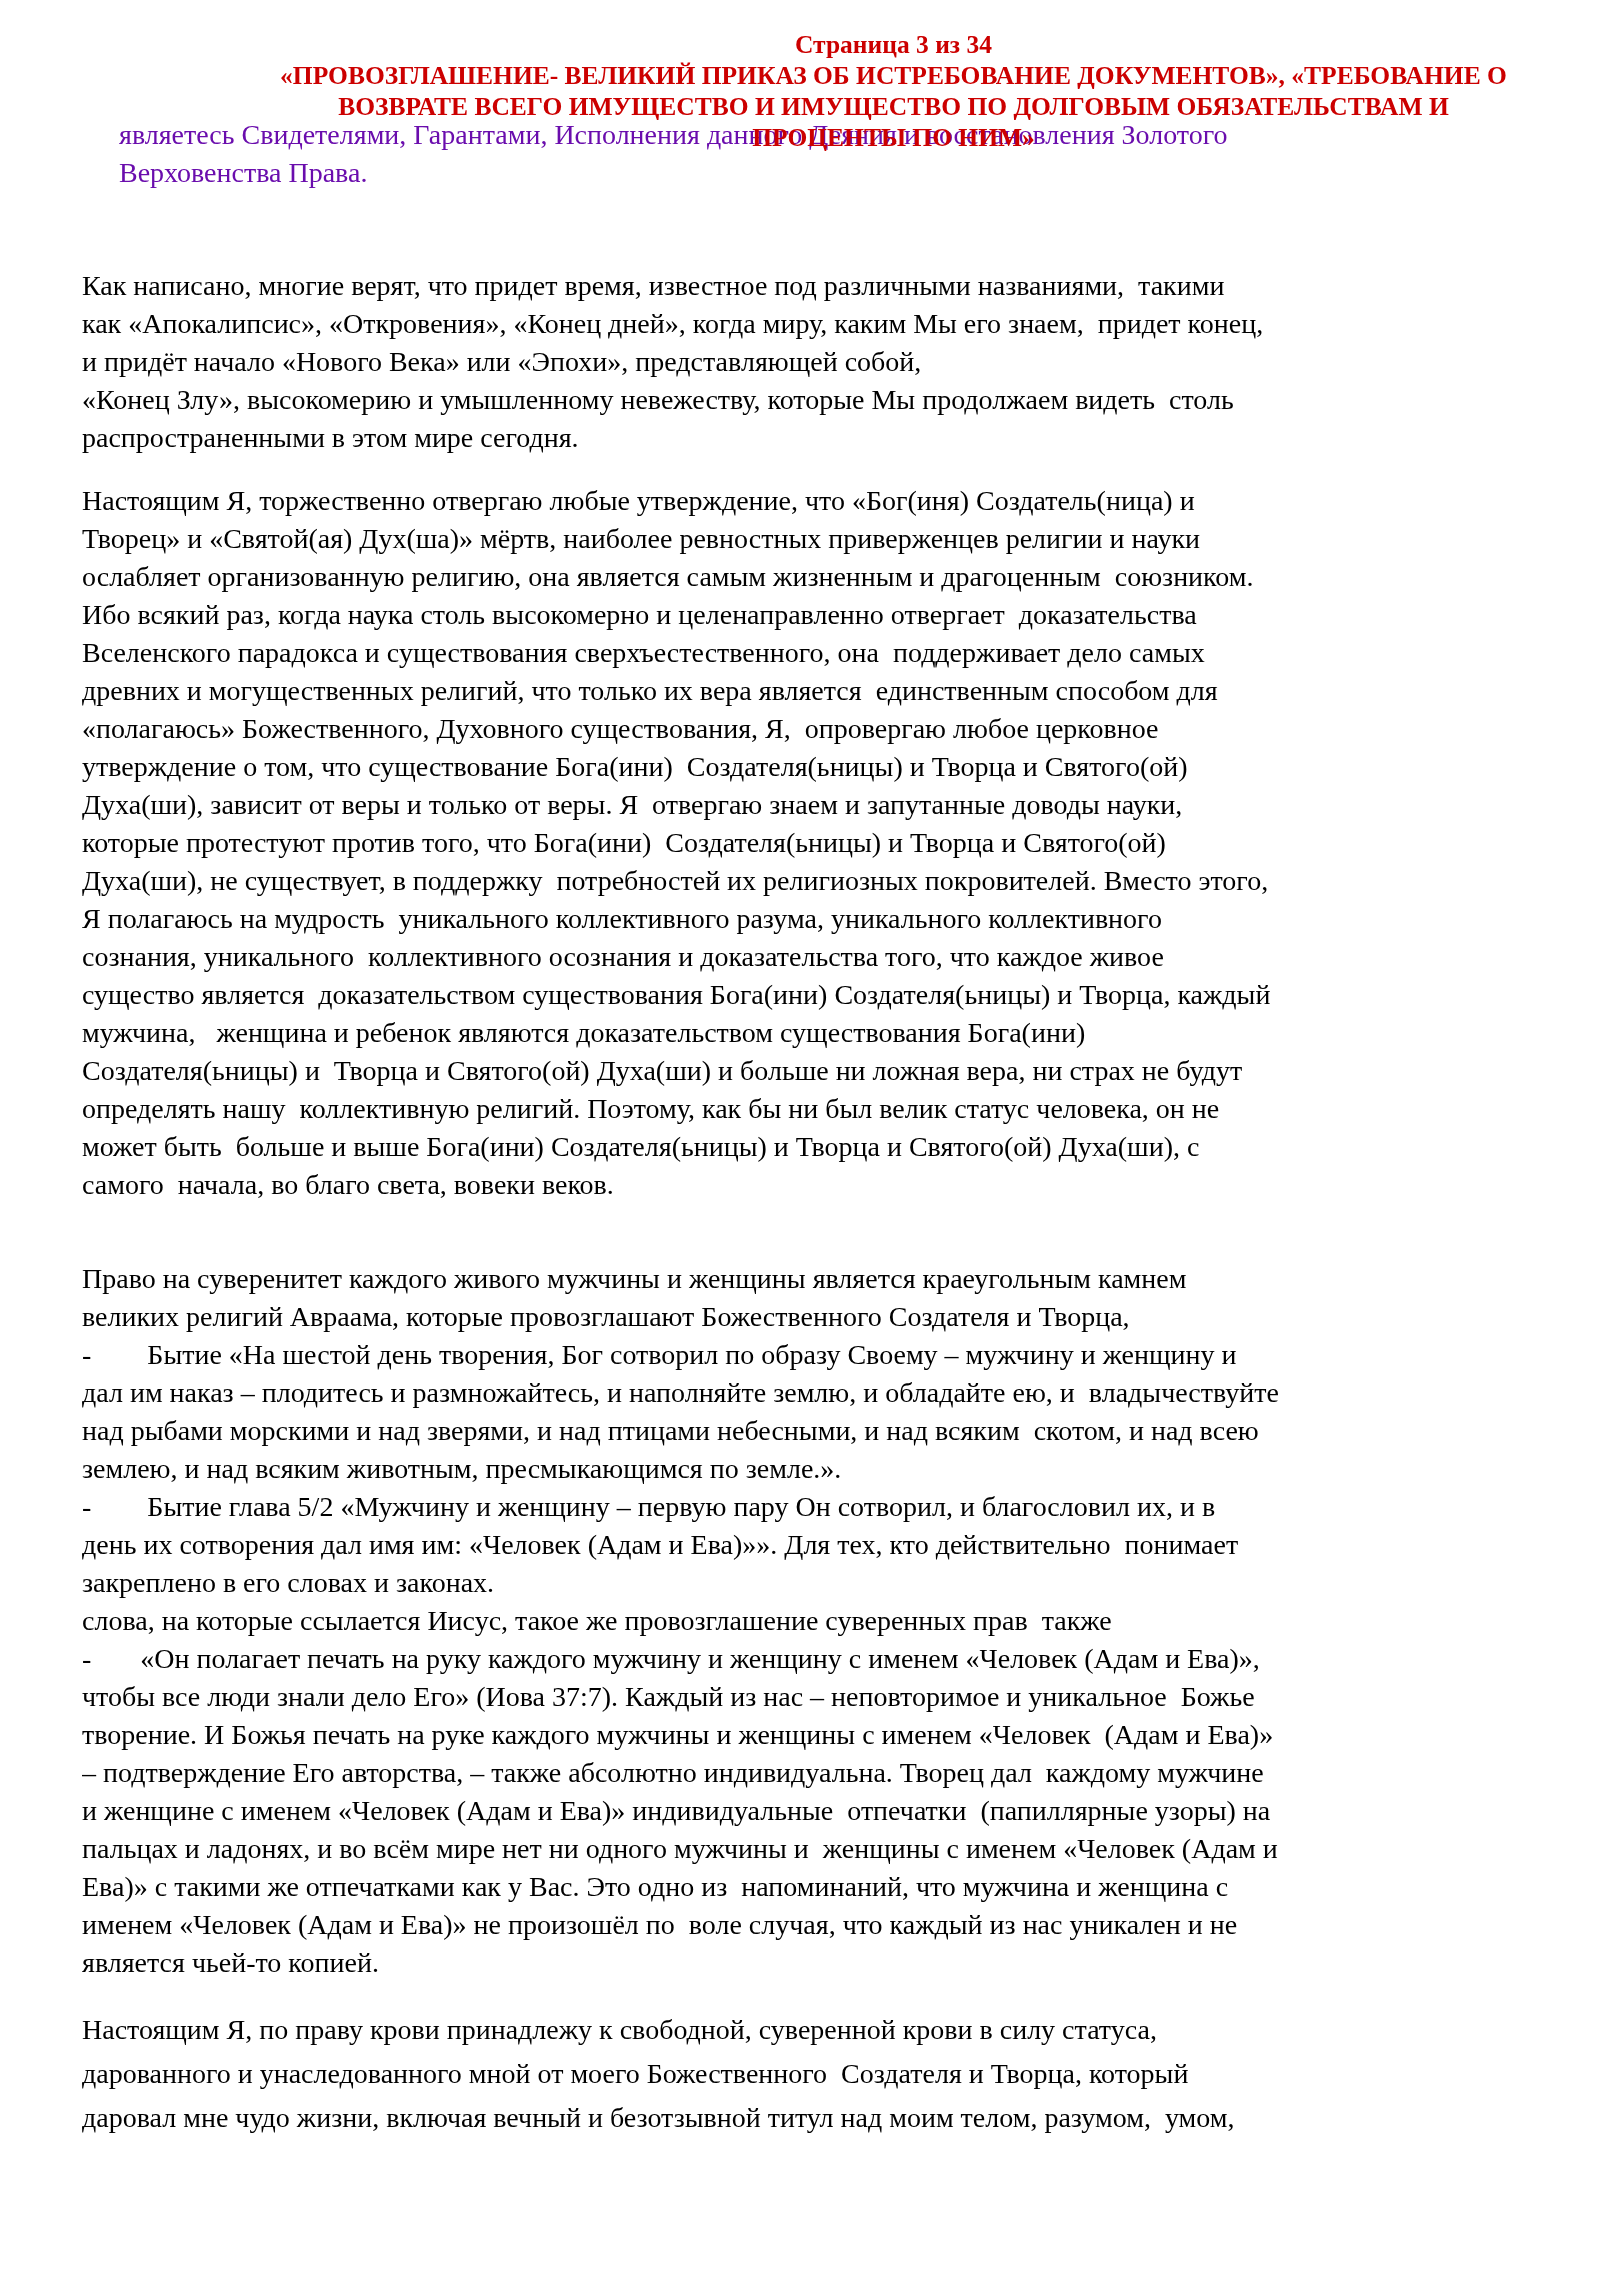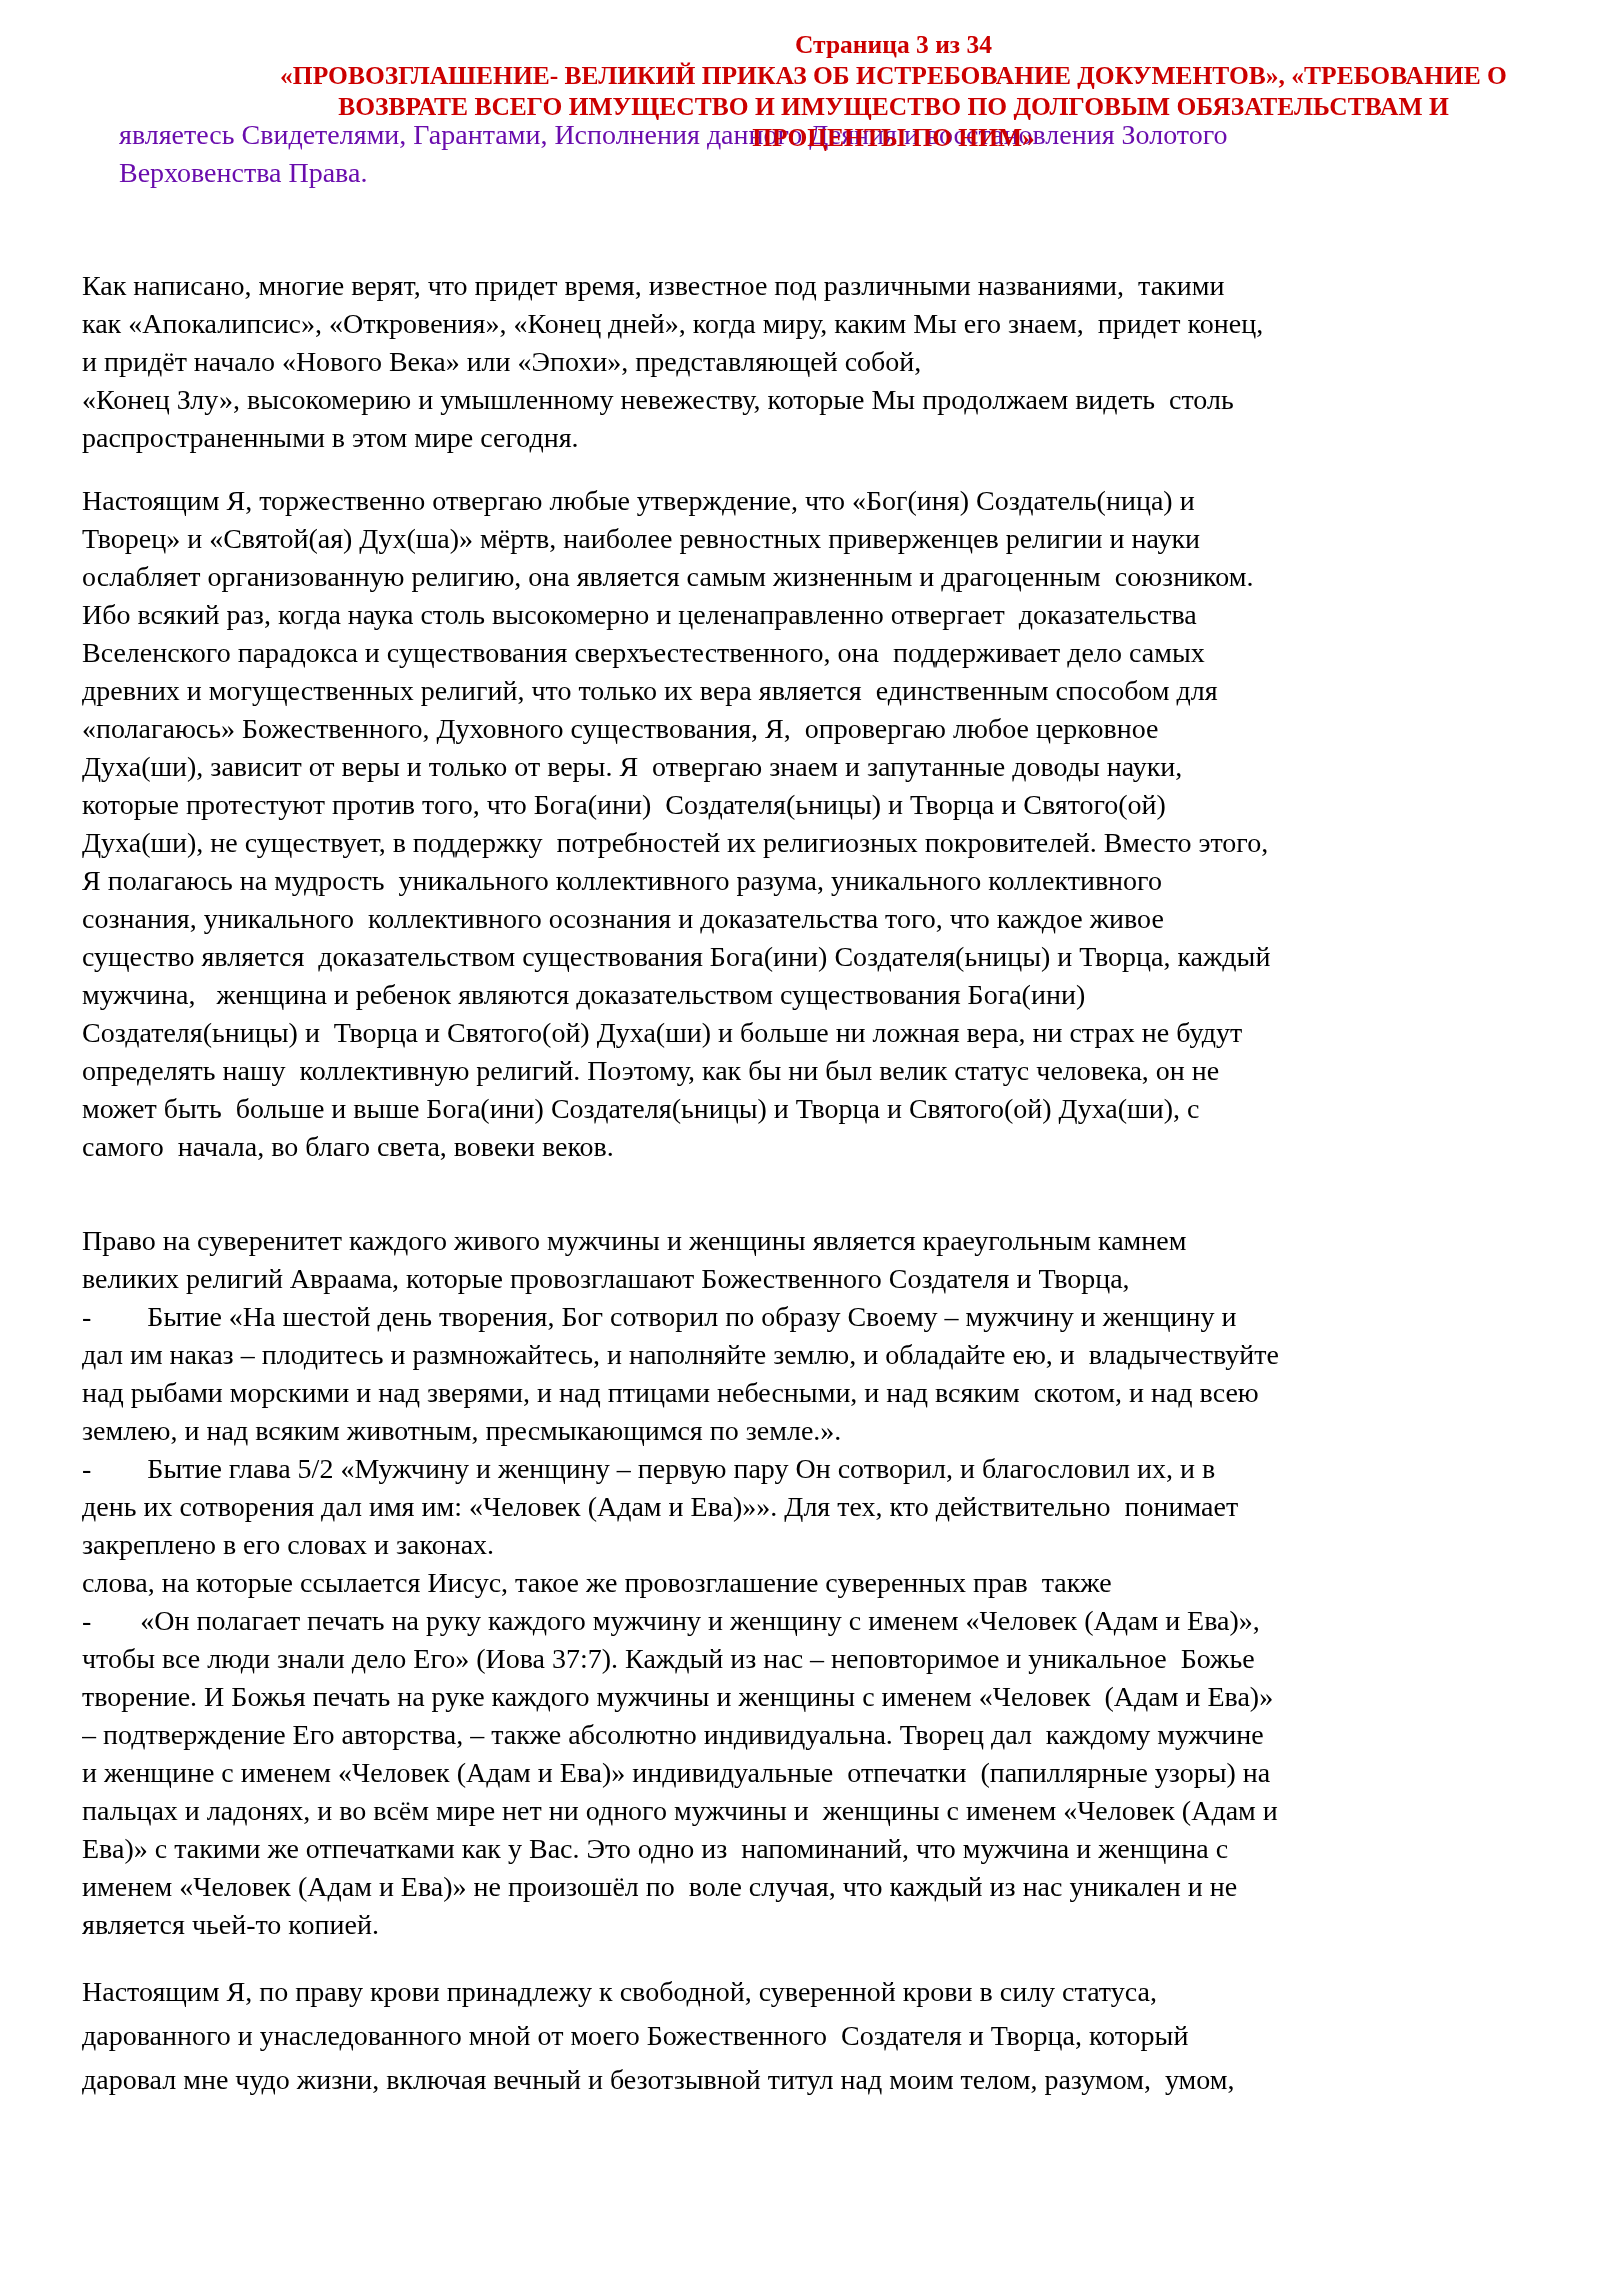--- a/index.html
+++ b/index.html
@@ -73,20 +73,21 @@
       </div>
 
     <div class="para para-2">
         <div class="line">Настоящим Я, торжественно отвергаю любые утверждение, что «Бог(иня) Создатель(ница) и</div>
         <div class="line">Творец» и «Святой(ая) Дух(ша)» мёртв, наиболее ревностных приверженцев религии и науки</div>
         <div class="line">ослабляет организованную религию, она является самым жизненным и драгоценным  союзником.</div>
         <div class="line">Ибо всякий раз, когда наука столь высокомерно и целенаправленно отвергает  доказательства</div>
         <div class="line">Вселенского парадокса и существования сверхъестественного, она  поддерживает дело самых</div>
         <div class="line">древних и могущественных религий, что только их вера является  единственным способом для</div>
         <div class="line">«полагаюсь» Божественного, Духовного существования, Я,  опровергаю любое церковное</div>
+        <div class="line">утверждение о том, что существование Бога(ини)  Создателя(ьницы) и Творца и Святого(ой)</div>
         <div class="line">Духа(ши), зависит от веры и только от веры. Я  отвергаю знаем и запутанные доводы науки,</div>
         <div class="line">которые протестуют против того, что Бога(ини)  Создателя(ьницы) и Творца и Святого(ой)</div>
         <div class="line">Духа(ши), не существует, в поддержку  потребностей их религиозных покровителей. Вместо этого,</div>
         <div class="line">Я полагаюсь на мудрость  уникального коллективного разума, уникального коллективного</div>
         <div class="line">сознания, уникального  коллективного осознания и доказательства того, что каждое живое</div>
         <div class="line">существо является  доказательством существования Бога(ини) Создателя(ьницы) и Творца, каждый</div>
         <div class="line">мужчина,   женщина и ребенок являются доказательством существования Бога(ини)</div>
         <div class="line">Создателя(ьницы) и  Творца и Святого(ой) Духа(ши) и больше ни ложная вера, ни страх не будут</div>
         <div class="line">определять нашу  коллективную религий. Поэтому, как бы ни был велик статус человека, он не</div>
         <div class="line">может быть  больше и выше Бога(ини) Создателя(ьницы) и Творца и Святого(ой) Духа(ши), с</div>

